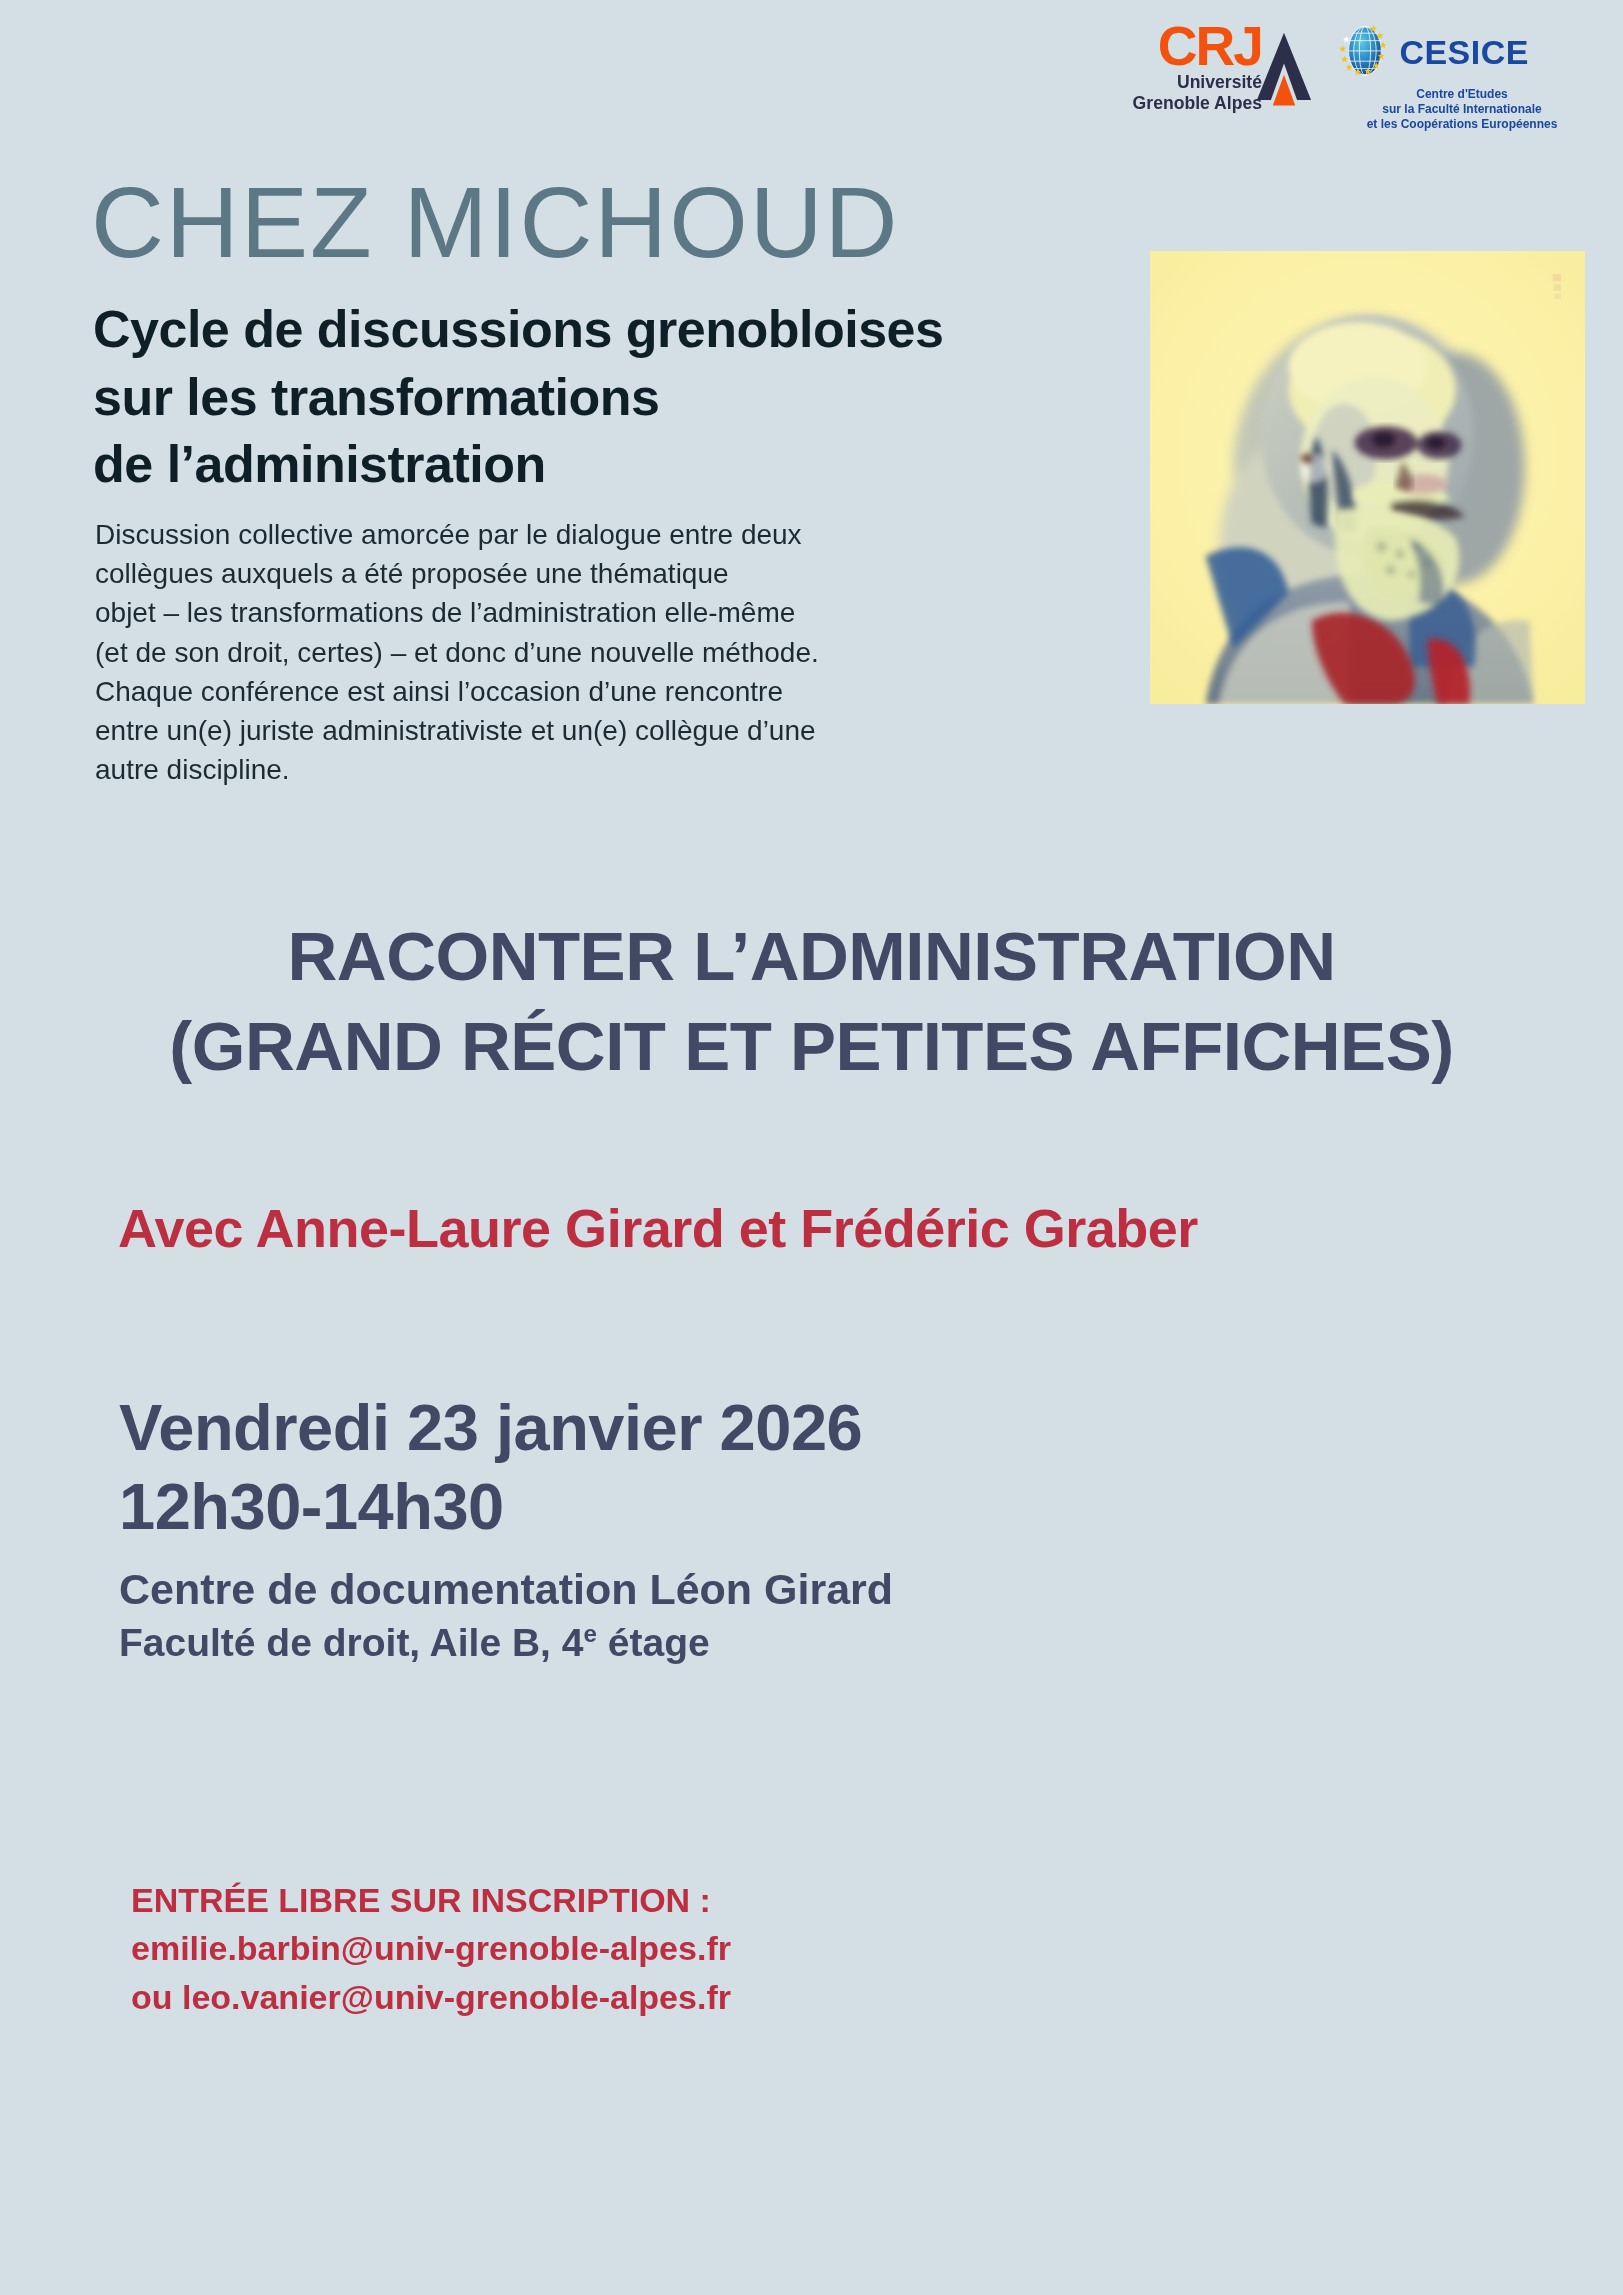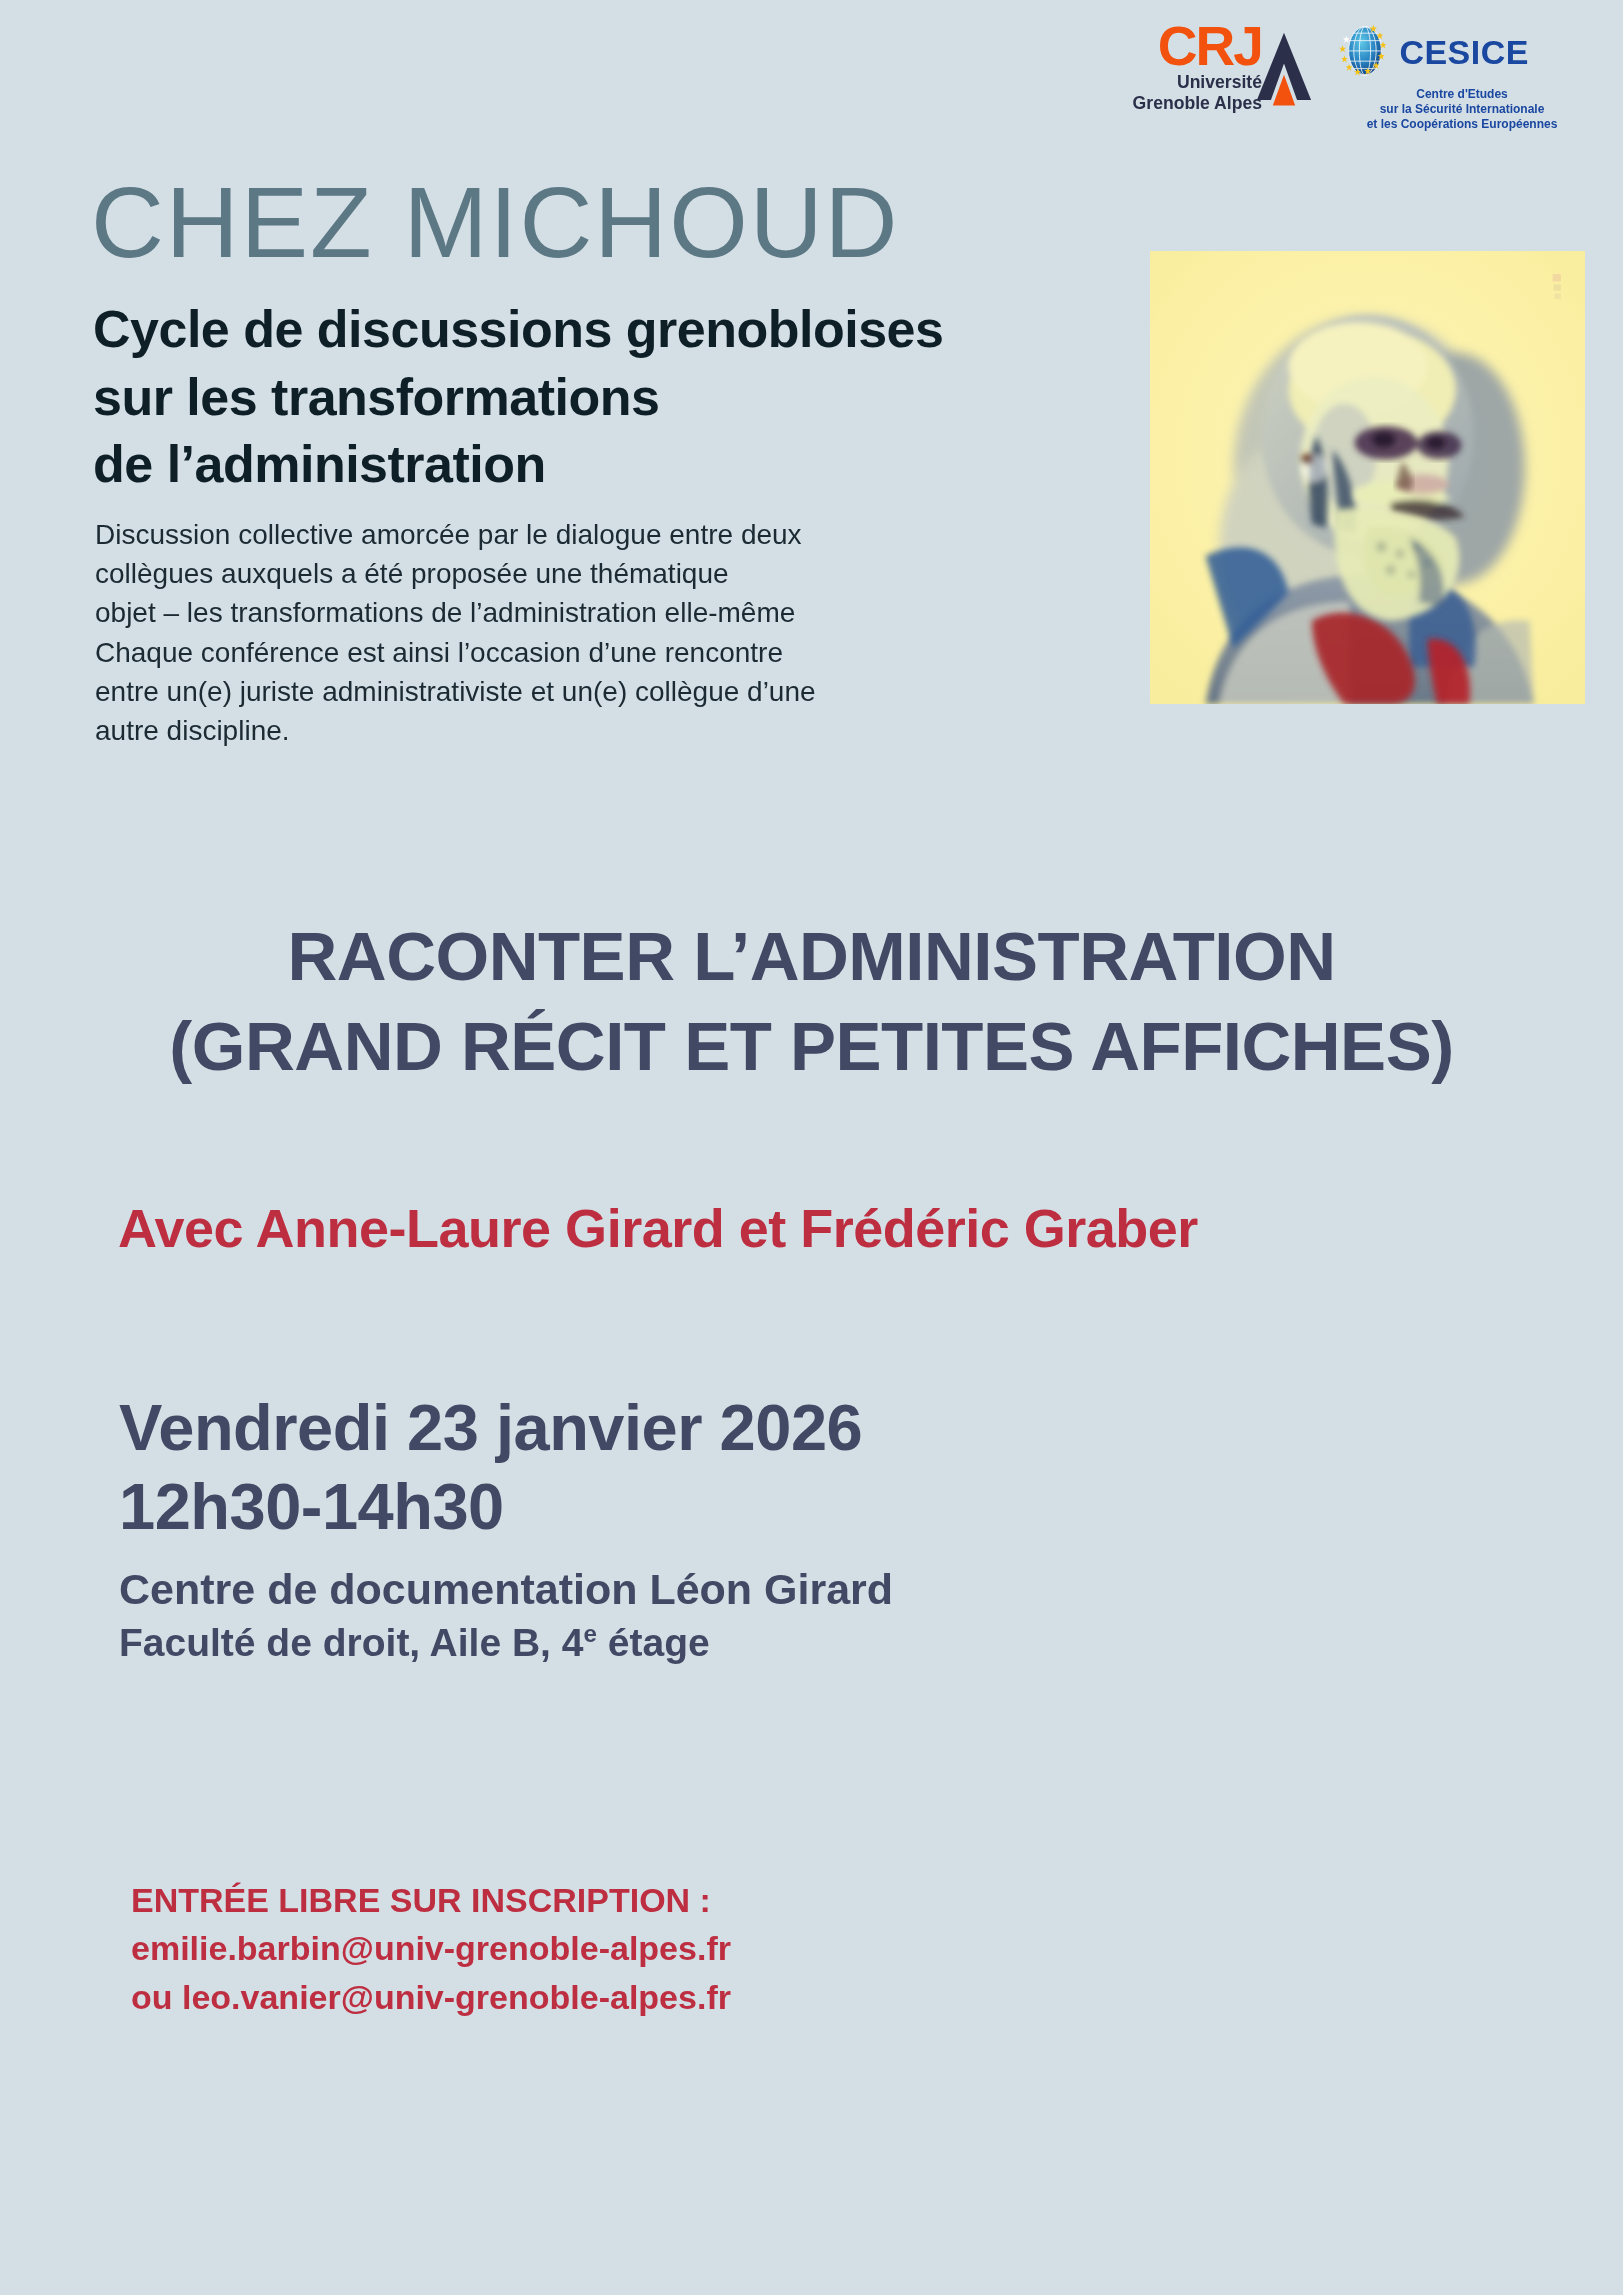--- a/index.html
+++ b/index.html
@@ -290,39 +290,40 @@
             </g>
             <g fill="#ffffff">
               <polygon points="20,30 22,35 27,35 23,39 25,45 20,41 15,45 17,39 13,35 18,35"></polygon>
             </g>
           </svg>
         </div>
         <div class="cesice-word">CESICE</div>
       </div>
       <div class="cesice-sub">
         <div>Centre d'Etudes</div>
-        <div>sur la Sécurité Internationale</div>
+        <div>sur la Faculté Internationale</div>
         <div>et les Coopérations Européennes</div>
       </div>
     </div>
 
   </div>
 
   <div class="brand-title">CHEZ MICHOUD</div>
 
   <div class="subtitle">
     <div>Cycle de discussions grenobloises</div>
     <div>sur les transformations</div>
     <div>de l’administration</div>
   </div>
 
   <div class="blurb">
     <div>Discussion collective amorcée par le dialogue entre deux</div>
     <div>collègues auxquels a été proposée une thématique</div>
     <div>objet – les transformations de l’administration elle-même</div>
+    <div>(et de son droit, certes) – et donc d’une nouvelle méthode.</div>
     <div>Chaque conférence est ainsi l’occasion d’une rencontre</div>
     <div>entre un(e) juriste administrativiste et un(e) collègue d’une</div>
     <div>autre discipline.</div>
   </div>
 
   <div class="portrait">
     <svg viewBox="0 0 940 980" xmlns="http://www.w3.org/2000/svg" preserveAspectRatio="none">
       <defs>
         <radialGradient id="bgp" cx="50%" cy="45%" r="78%">
           <stop offset="0%" stop-color="#fdf6b8"></stop>

